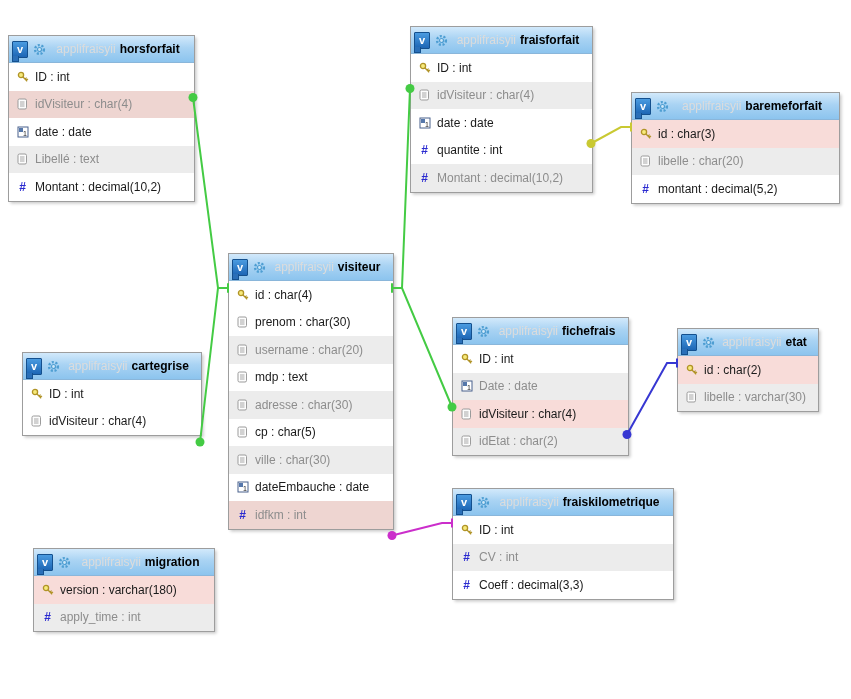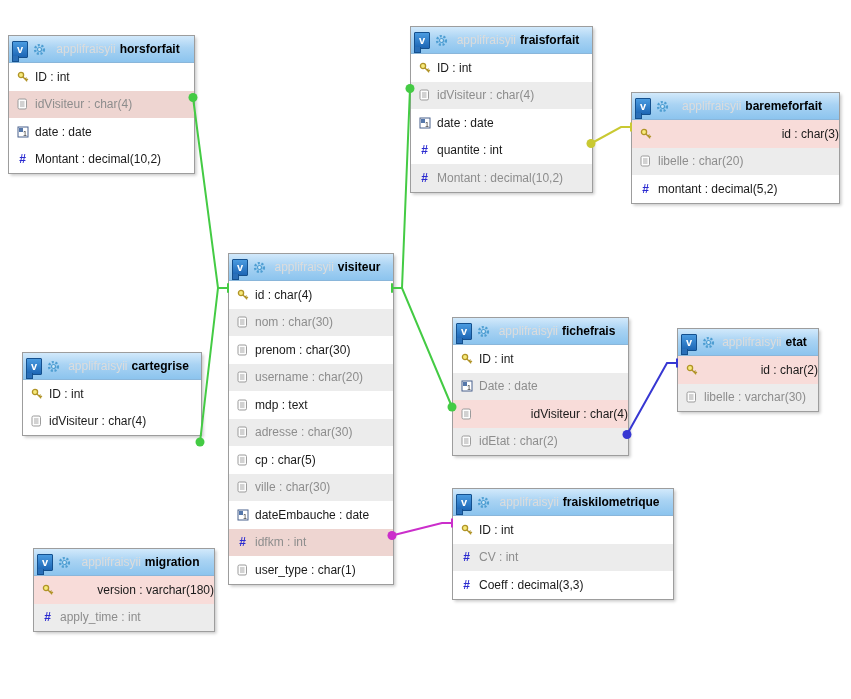--- a/index.html
+++ b/index.html
@@ -36,21 +36,21 @@
   .db-prefix{color:#dcdcdc;}
   .tbl-name{color:#000;font-weight:bold;margin-left:4px;}
 
   .row{
     height:27.5px;box-sizing:border-box;display:flex;align-items:center;
     padding-left:6px;font-size:12px;white-space:nowrap;overflow:hidden;
   }
   .row .icon{width:15px;flex:0 0 15px;display:inline-flex;justify-content:center;margin-right:5px;}
   .row.odd{background:#ffffff;color:#1a1a1a;}
   .row.even{background:#ececec;color:#8d8d8d;}
-  .row.odd.hl{background:#f8dcd9;justify-content:space-between;}
+  .row.odd.hl{background:#f8dcd9;}
   .row.even.hl{background:#eed5d1;}
   .numglyph{color:#2b2bd0;font-weight:bold;font-size:12px;line-height:12px;}
 </style>
 </head>
 <body>
 
 <div id="canvas">
   <div id="tables-layer">
       <div class="table-card" style="left: 8px; top: 35px; width: 185px;">
         <div class="table-header">
@@ -84,20 +84,29 @@
         <div class="row odd">
           <span class="icon">
             <svg width="12" height="12" viewBox="0 0 12 12">
               <rect x="1" y="1" width="10" height="10" fill="#ffffff" stroke="#49618c"></rect>
               <rect x="2" y="2" width="4" height="4" fill="#5577aa"></rect>
               <text x="6" y="10" font-size="7" fill="#222">1</text>
             </svg>
           </span>
           <span>date : date</span>
         </div>
+        <div class="row even">
+          <span class="icon">
+            <svg width="11" height="12" viewBox="0 0 11 12">
+              <rect x="1" y="1" width="8.5" height="10" rx="1.5" fill="#fdfdfd" stroke="#9b9b9b"></rect>
+              <path d="M3 4 H7.5 M3 6 H7.5 M3 8 H7.5" stroke="#a6a6a6" stroke-width="1"></path>
+            </svg>
+          </span>
+          <span>Libellé : text</span>
+        </div>
         <div class="row odd">
           <span class="icon">
             <span class="numglyph">#</span>
           </span>
           <span>Montant : decimal(10,2)</span>
         </div>
       </div>
       <div class="table-card" style="left: 410px; top: 26px; width: 181px;">
         <div class="table-header">
           <span class="v-badge">v</span>
@@ -199,29 +208,20 @@
         </div>
         <div class="row odd">
           <span class="icon">
             <svg width="12" height="12" viewBox="0 0 12 12">
               <circle cx="4" cy="4" r="2.6" fill="#f7ea7b" stroke="#b09326" stroke-width="1.3"></circle>
               <path d="M6 6 L10.2 10.2 M8.1 8.1 L9.6 6.6 M9.4 9.4 L10.9 7.9" stroke="#b09326" stroke-width="1.3" fill="none"></path>
             </svg>
           </span>
           <span>id : char(4)</span>
         </div>
-        <div class="row even">
-          <span class="icon">
-            <svg width="11" height="12" viewBox="0 0 11 12">
-              <rect x="1" y="1" width="8.5" height="10" rx="1.5" fill="#fdfdfd" stroke="#9b9b9b"></rect>
-              <path d="M3 4 H7.5 M3 6 H7.5 M3 8 H7.5" stroke="#a6a6a6" stroke-width="1"></path>
-            </svg>
-          </span>
-          <span>nom : char(30)</span>
-        </div>
         <div class="row odd">
           <span class="icon">
             <svg width="11" height="12" viewBox="0 0 11 12">
               <rect x="1" y="1" width="8.5" height="10" rx="1.5" fill="#fdfdfd" stroke="#9b9b9b"></rect>
               <path d="M3 4 H7.5 M3 6 H7.5 M3 8 H7.5" stroke="#a6a6a6" stroke-width="1"></path>
             </svg>
           </span>
           <span>prenom : char(30)</span>
         </div>
         <div class="row even">
@@ -277,29 +277,20 @@
               <text x="6" y="10" font-size="7" fill="#222">1</text>
             </svg>
           </span>
           <span>dateEmbauche : date</span>
         </div>
         <div class="row even hl">
           <span class="icon">
             <span class="numglyph">#</span>
           </span>
           <span>idfkm : int</span>
-        </div>
-        <div class="row odd">
-          <span class="icon">
-            <svg width="11" height="12" viewBox="0 0 11 12">
-              <rect x="1" y="1" width="8.5" height="10" rx="1.5" fill="#fdfdfd" stroke="#9b9b9b"></rect>
-              <path d="M3 4 H7.5 M3 6 H7.5 M3 8 H7.5" stroke="#a6a6a6" stroke-width="1"></path>
-            </svg>
-          </span>
-          <span>user_type : char(1)</span>
         </div>
       </div>
       <div class="table-card" style="left: 22px; top: 352px; width: 178px;">
         <div class="table-header">
           <span class="v-badge">v</span>
           <span class="gear">
             <svg width="13" height="13" viewBox="0 0 13 13">
               <circle cx="6.5" cy="6.5" r="4.4" fill="none" stroke="#4e9ed2" stroke-width="2.4" stroke-dasharray="2 1.7"></circle>
               <circle cx="6.5" cy="6.5" r="2" fill="#cfe7f8" stroke="#4e9ed2" stroke-width="1.2"></circle>
             </svg>

